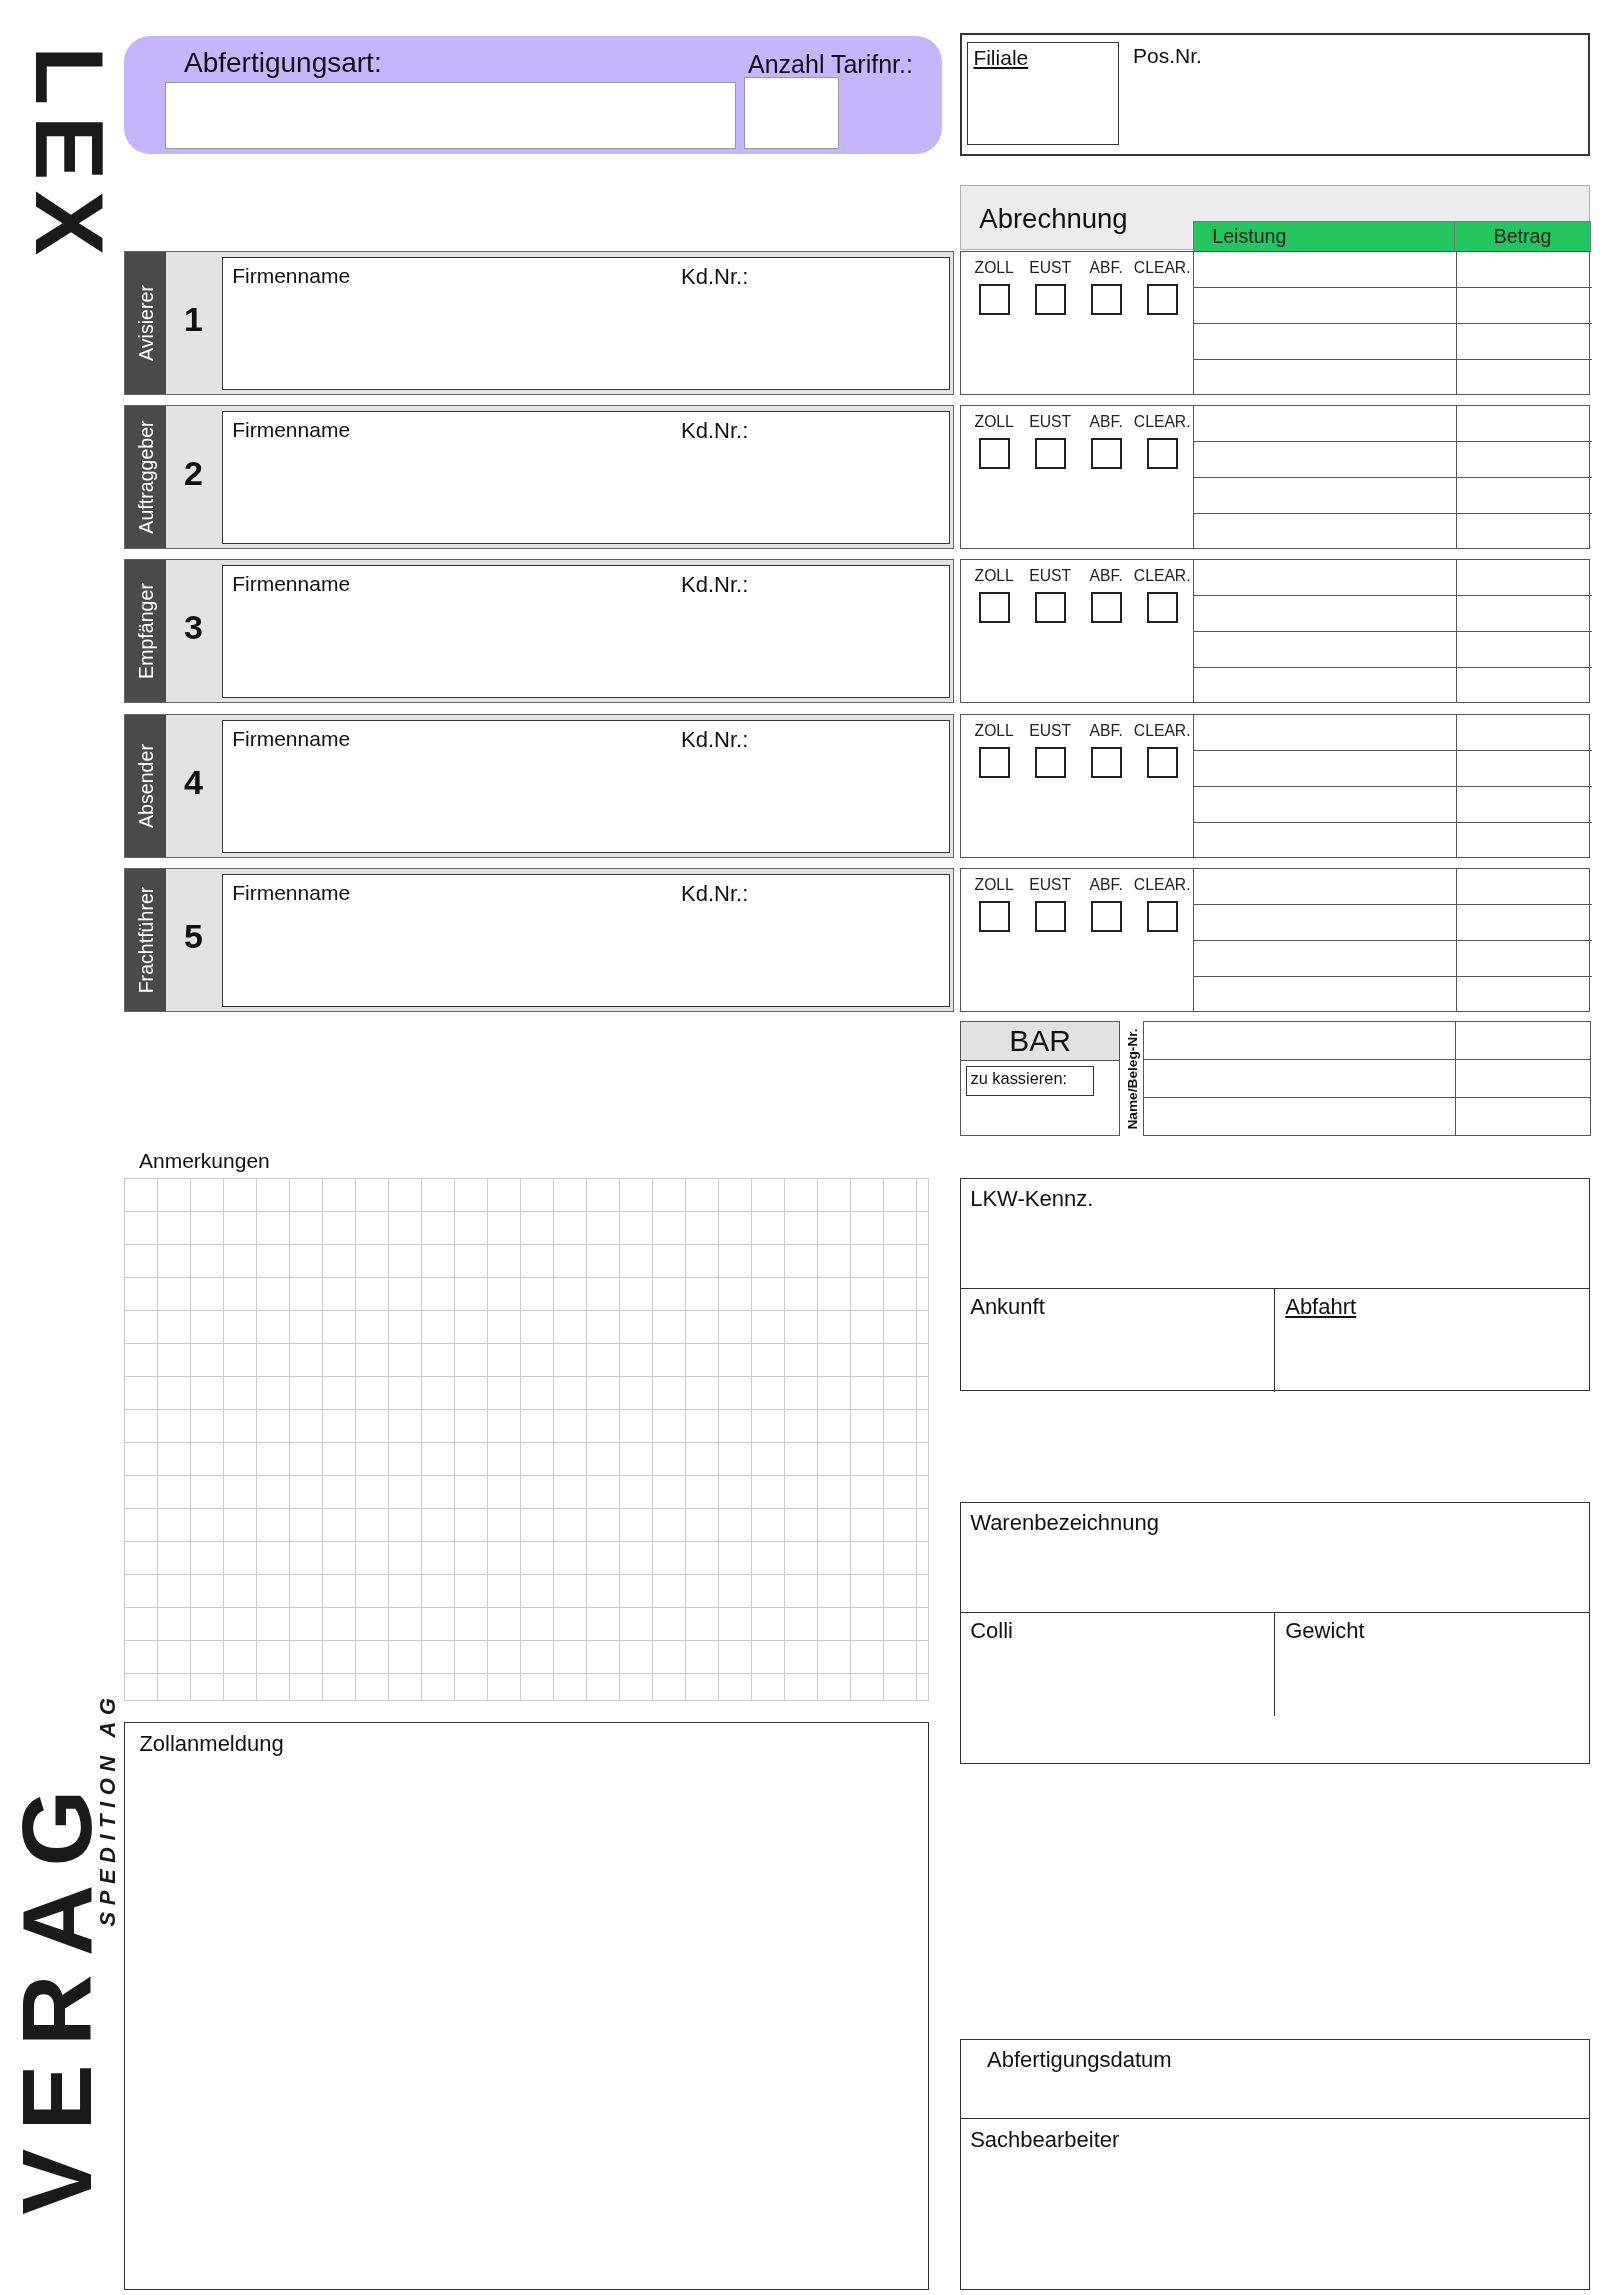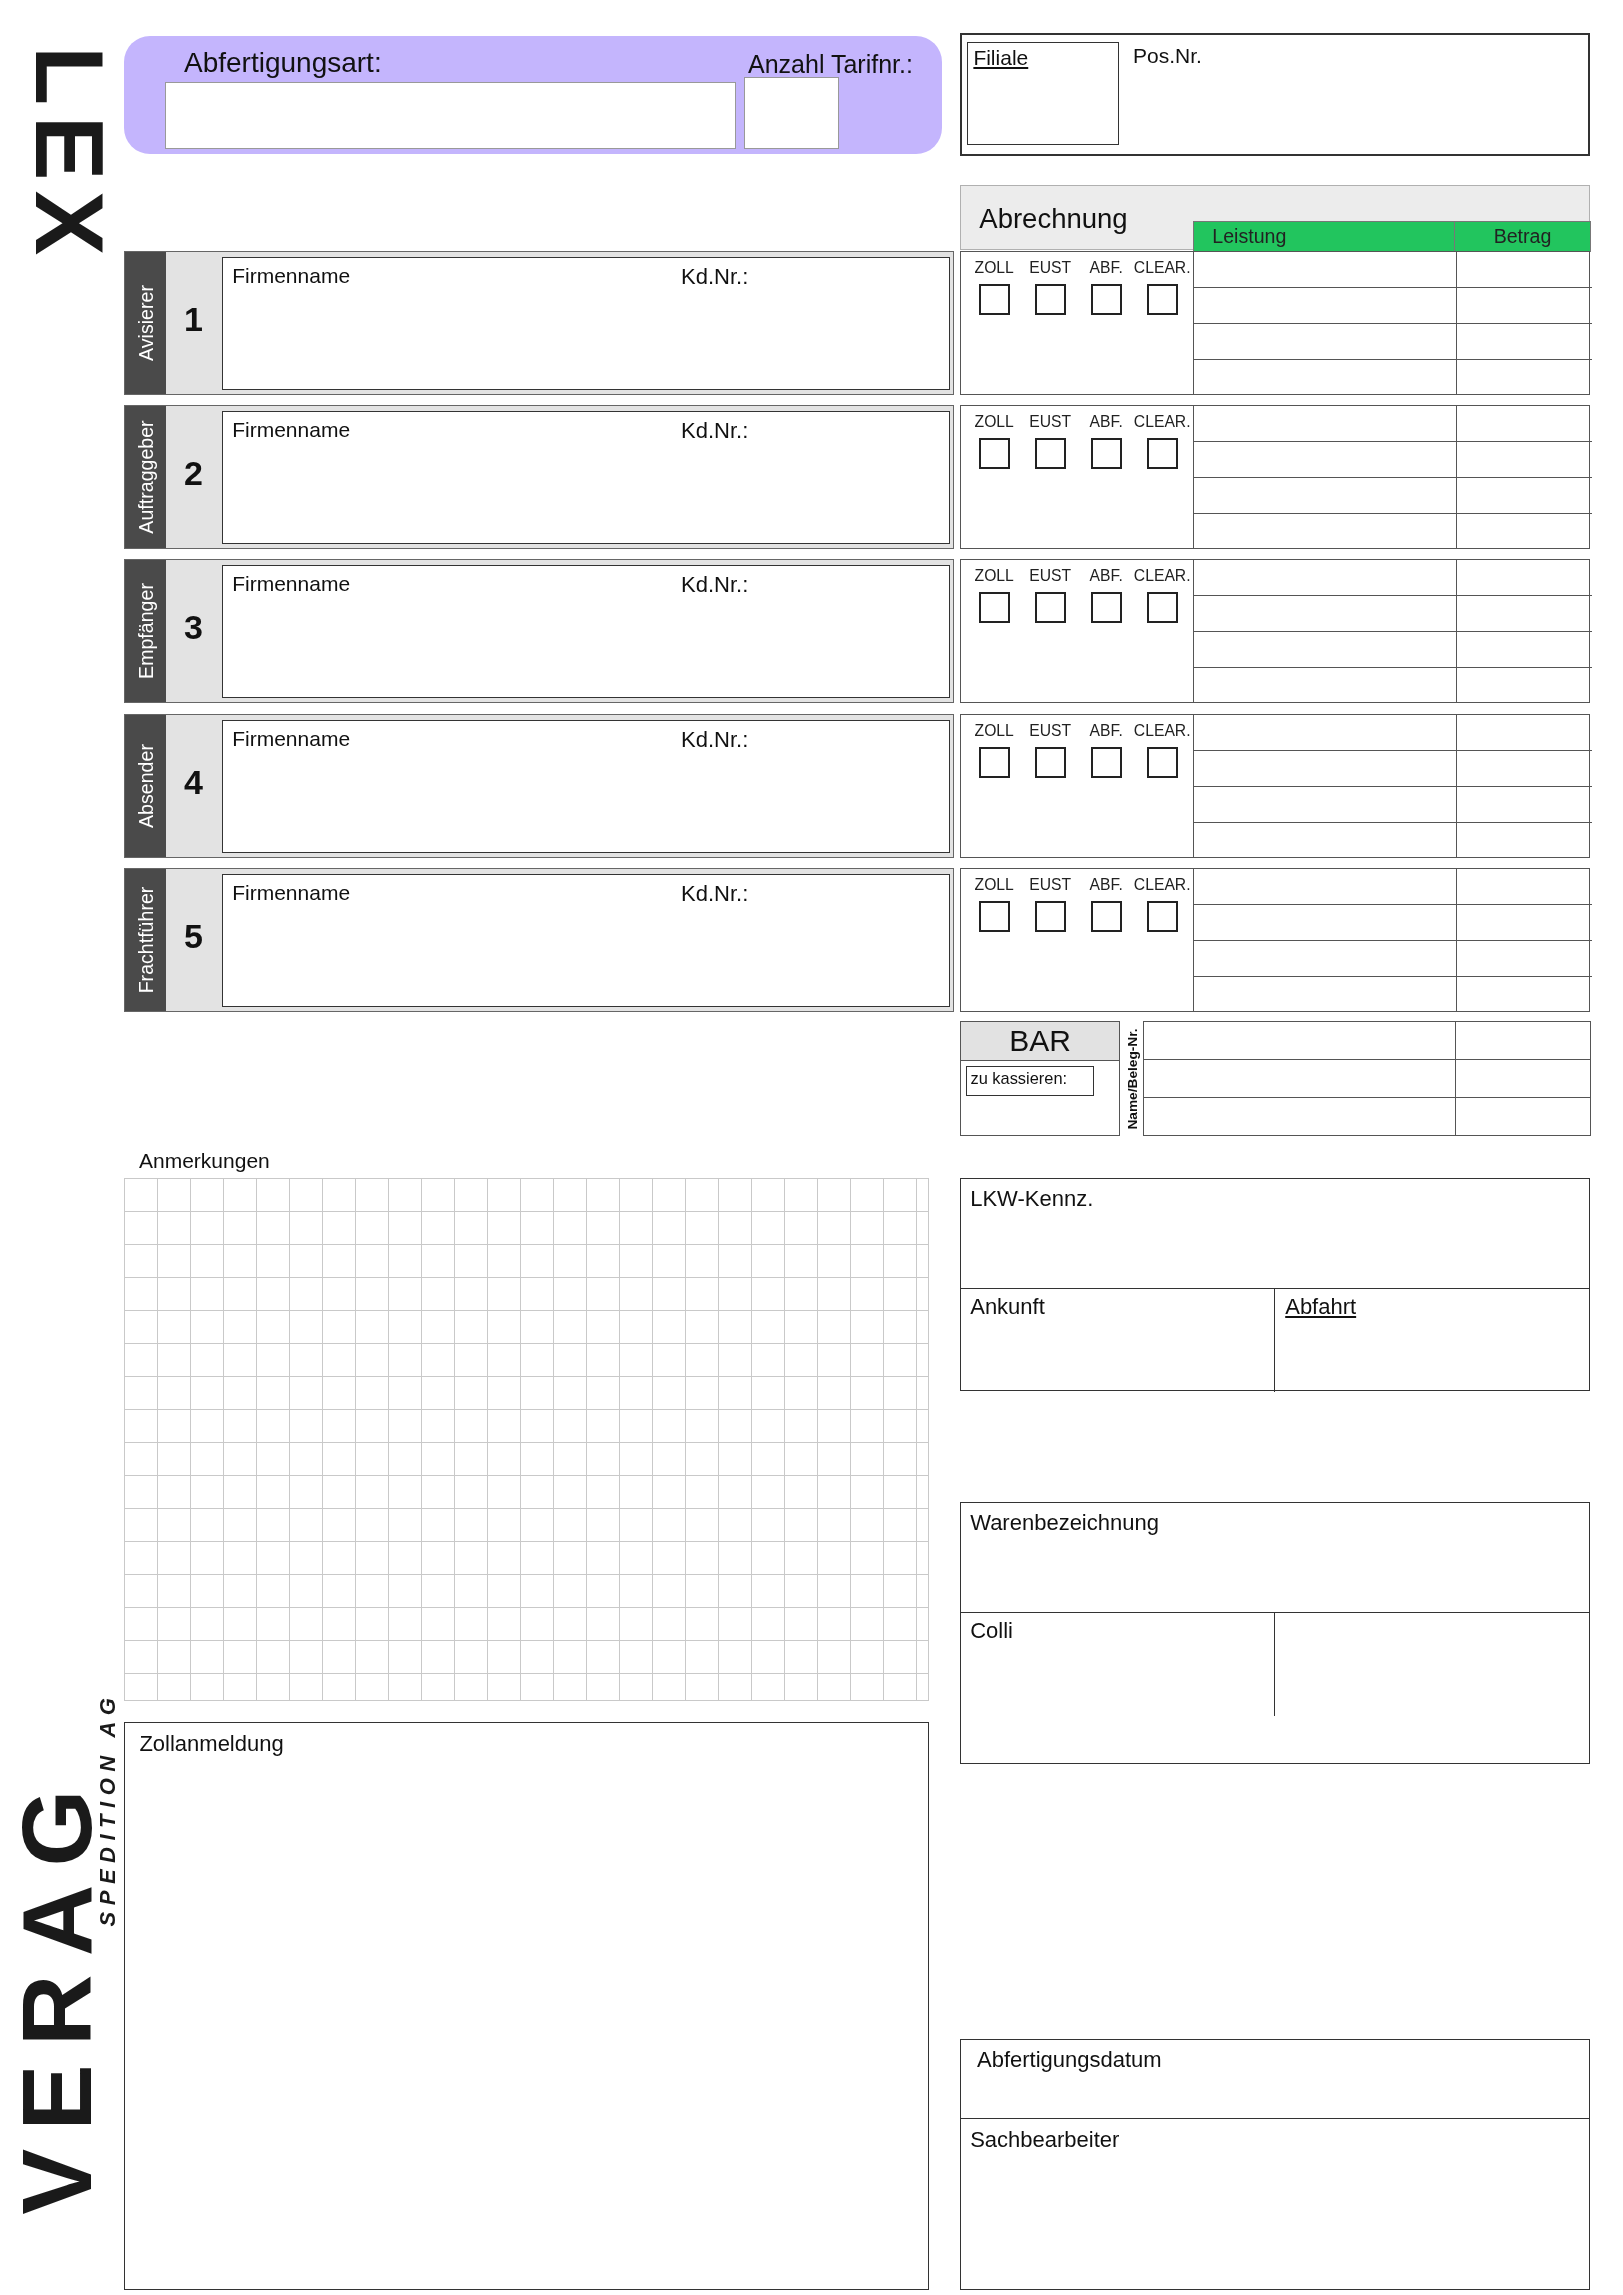--- a/index.html
+++ b/index.html
@@ -338,30 +338,33 @@
       </div>
     </div>
   </div>
 
   <div class="abs big-box" style="left:960px; top:1502px; width:630px; height:262px;">
     <span class="box-label" style="left:9.2px; top:6.5px;">Warenbezeichnung</span>
     <div class="abs" style="left:-1.3px; top:109px; width:630px; height:104px; border-top:1.3px solid #333;">
       <div class="abs" style="left:0; top:0; width:315px; height:100%; border-right:1.3px solid #333;">
         <span class="box-label" style="left:10.5px; top:5.2px;">Colli</span>
       </div>
+      <div class="abs" style="left:315px; top:0; width:313px; height:100%;">
+        <span class="box-label" style="left:10.5px; top:5.2px;">Gewicht</span>
+      </div>
     </div>
   </div>
 
   <div class="abs big-box" style="left:124px; top:1722px; width:805px; height:568px;">
     <span class="box-label" style="left:14.4px; top:7.9px;">Zollanmeldung</span>
   </div>
 
   <div class="abs big-box" style="left:960px; top:2039px; width:630px; height:251px;">
     <div class="abs" style="left:0; top:0; width:100%; height:79px; border-bottom:1.3px solid #333;">
-      <span class="box-label" style="left:16px; top:6.5px;">Abfertigungsdatum</span>
+      <span class="box-label" style="left:26px; top:6.5px;">Abfertigungsdatum</span>
     </div>
     <div class="abs" style="left:0; top:80px; width:100%; height:168px;">
       <span class="box-label" style="left:9.2px; top:6.5px;">Sachbearbeiter</span>
     </div>
   </div>
 
   <div class="abs" style="left:93px; top:1675px; width:29px; height:268px;">
     <span class="rot-center rot-ccw logo-sub">SPEDITION AG</span>
   </div>
   <div class="abs" style="left:14.4px; top:1741px; width:85px; height:504px;">

